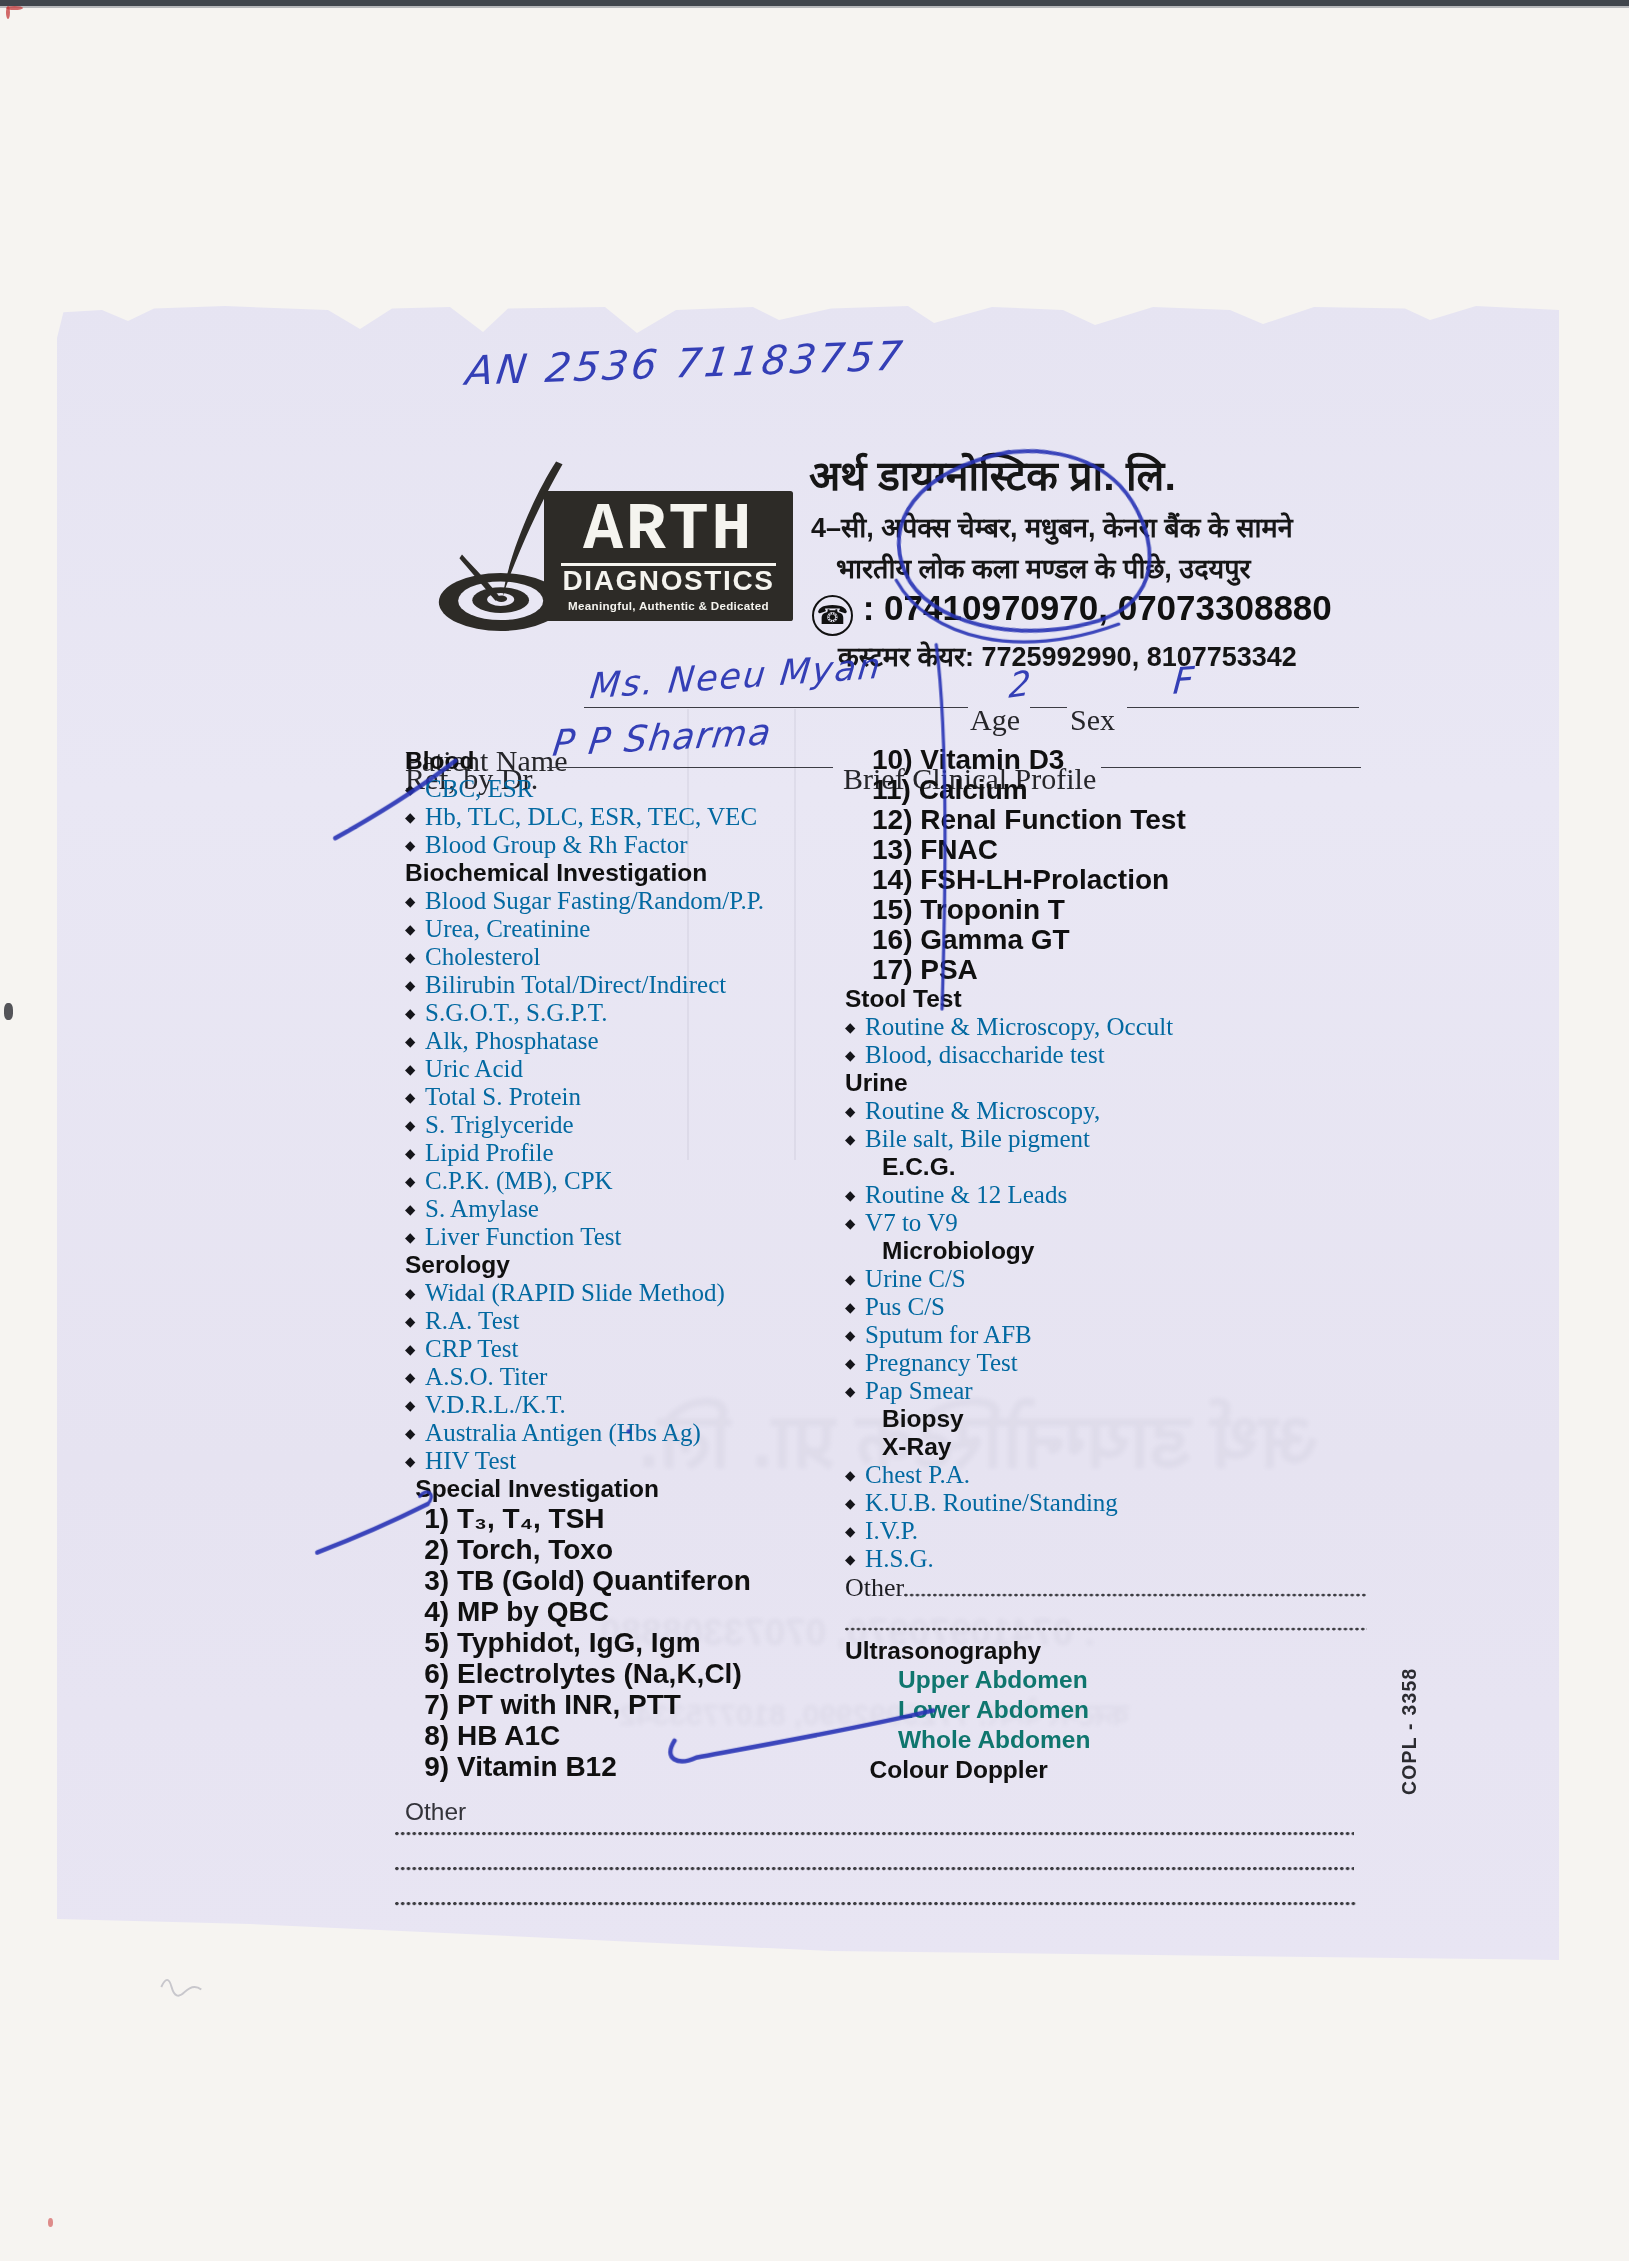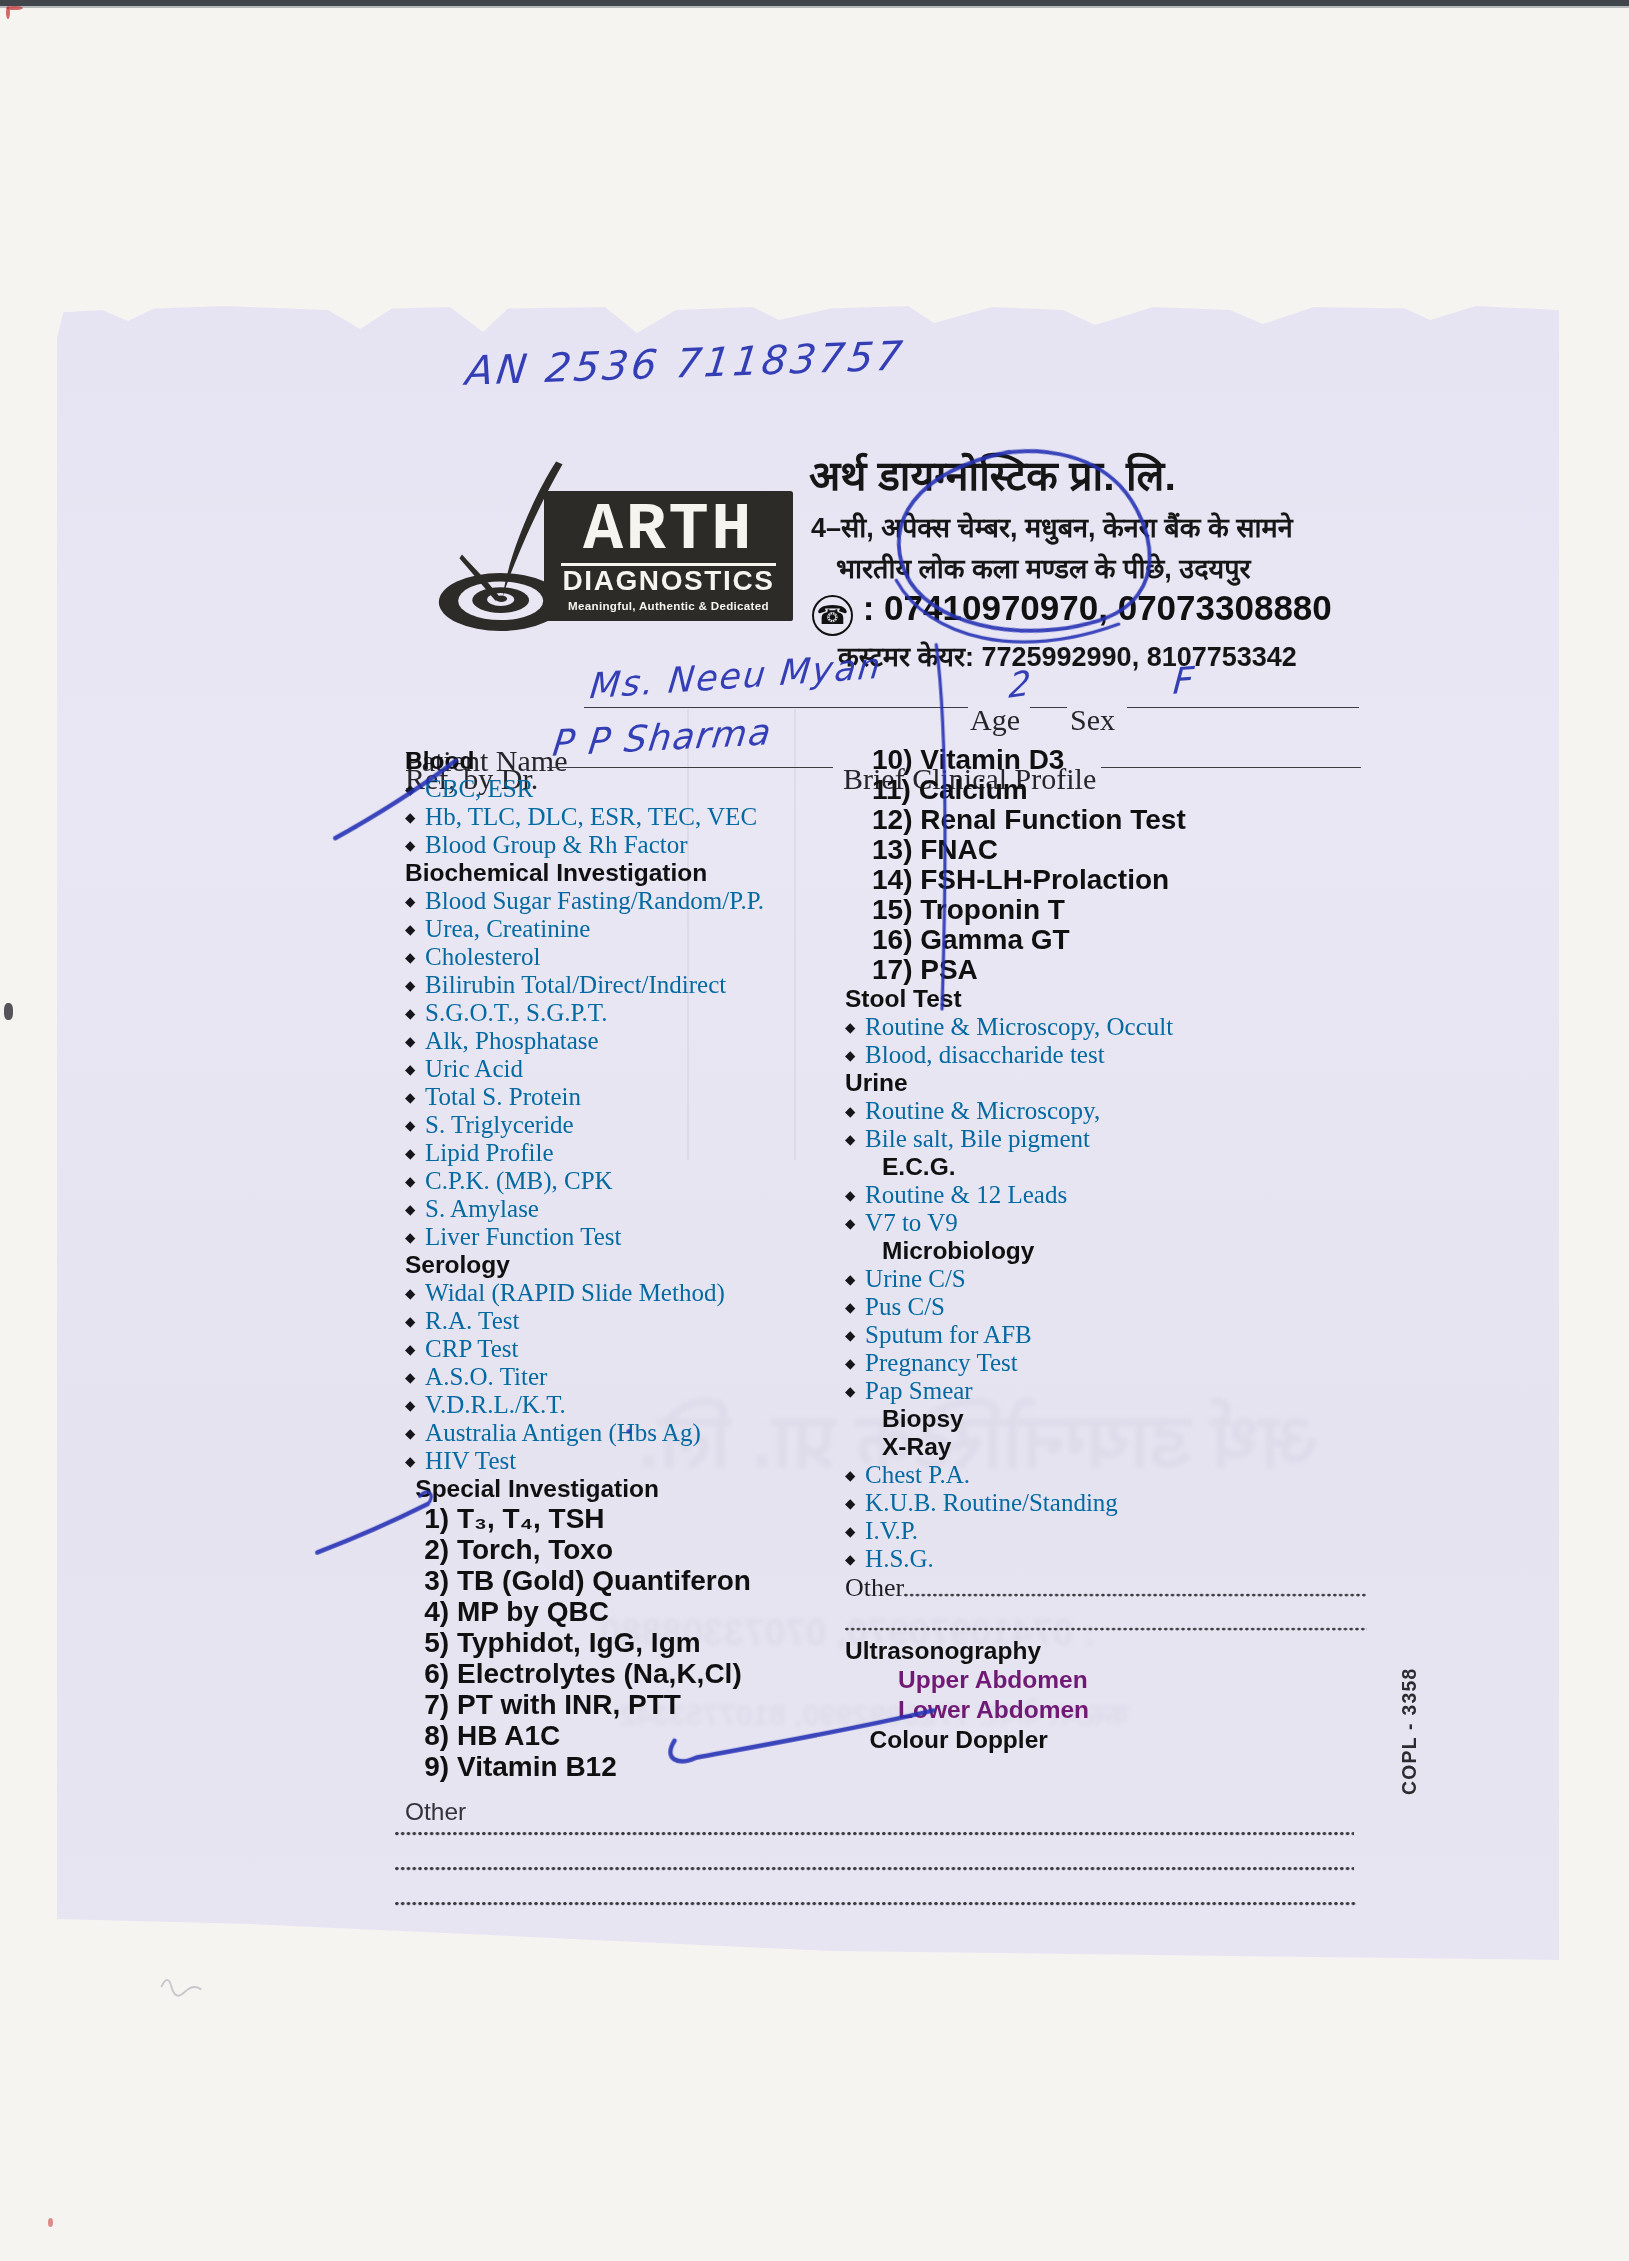--- a/index.html
+++ b/index.html
@@ -58,21 +58,21 @@
   .s-header{font-size:24.5px;font-weight:bold;color:#101010;height:28px;line-height:28px;}
   .s-header-indent{font-size:24.5px;font-weight:bold;color:#101010;height:28px;line-height:28px;}
   .col-left .s-header-indent{padding-left:10.3px;}
   .col-right .s-header-indent{padding-left:37px;}
   .s-bullet{font-family:Liberation Serif, serif;font-size:25px;color:#0369a1;height:28px;line-height:28px;}
   .s-bullet::before{content:"◆";font-family:"DejaVu Sans",sans-serif;font-size:13.5px;vertical-align:3.2px;margin-right:9.7px;color:#15151a;}
   .s-numbered{font-size:28px;font-weight:bold;color:#101010;height:31px;line-height:31px;}
   .col-left .s-numbered{padding-left:19.3px;}
   .col-right .s-numbered{padding-left:27px;height:30px;line-height:30px;}
   .s-plain{font-size:24.5px;color:#33333a;margin-top:15.5px;height:28px;line-height:28px;}
-  .s-bold-indent{font-size:24.5px;font-weight:bold;color:#701a75;height:30px;line-height:30px;padding-left:53px;}
+  .s-bold-indent{font-size:24.5px;font-weight:bold;color:#0f766e;height:30px;line-height:30px;padding-left:53px;}
   .s-bold-indent2{font-size:24.5px;font-weight:bold;color:#101010;height:30px;line-height:30px;padding-left:24.5px;}
   .s-label-dots{display:flex;align-items:flex-end;height:30px;font-family:"Liberation Serif","DejaVu Serif",serif;font-size:26px;color:#1d1d22;}
   .s-dots{height:34px;display:flex;align-items:flex-end;}
   .dl{display:inline-block;height:4.5px;flex:1;margin-bottom:5.8px;
       background-image:radial-gradient(circle at 1.9px 2.3px,#3b3b40 1.4px,transparent 1.9px);
       background-size:5.8px 4.5px;background-repeat:repeat-x;}
   .dl.full{width:100%;}
   .dotline{position:absolute;height:4.5px;
       background-image:radial-gradient(circle at 1.9px 2.3px,#3b3b40 1.4px,transparent 1.9px);
       background-size:5.8px 4.5px;background-repeat:repeat-x;}
@@ -218,20 +218,21 @@
       <div class="row s-label-dots">
         <span>Other</span>
         <span class="dl"></span>
       </div>
       <div class="row s-dots">
         <span class="dl full"></span>
       </div>
       <div class="row s-header">Ultrasonography</div>
       <div class="row s-bold-indent">Upper Abdomen</div>
       <div class="row s-bold-indent">Lower Abdomen</div>
+      <div class="row s-bold-indent">Whole Abdomen</div>
       <div class="row s-bold-indent2">Colour Doppler</div>
     </div>
 
   <div class="dotline" style="left:395px;top:1831px;width:959px;"></div>
   <div class="dotline" style="left:395px;top:1866px;width:959px;"></div>
   <div class="dotline" style="left:395px;top:1901px;width:961px;"></div>
 
   <div class="print-code">COPL - 3358</div>
 
   <svg class="overlay-svg" width="1630" height="2261" viewBox="0 0 2528 3507">

